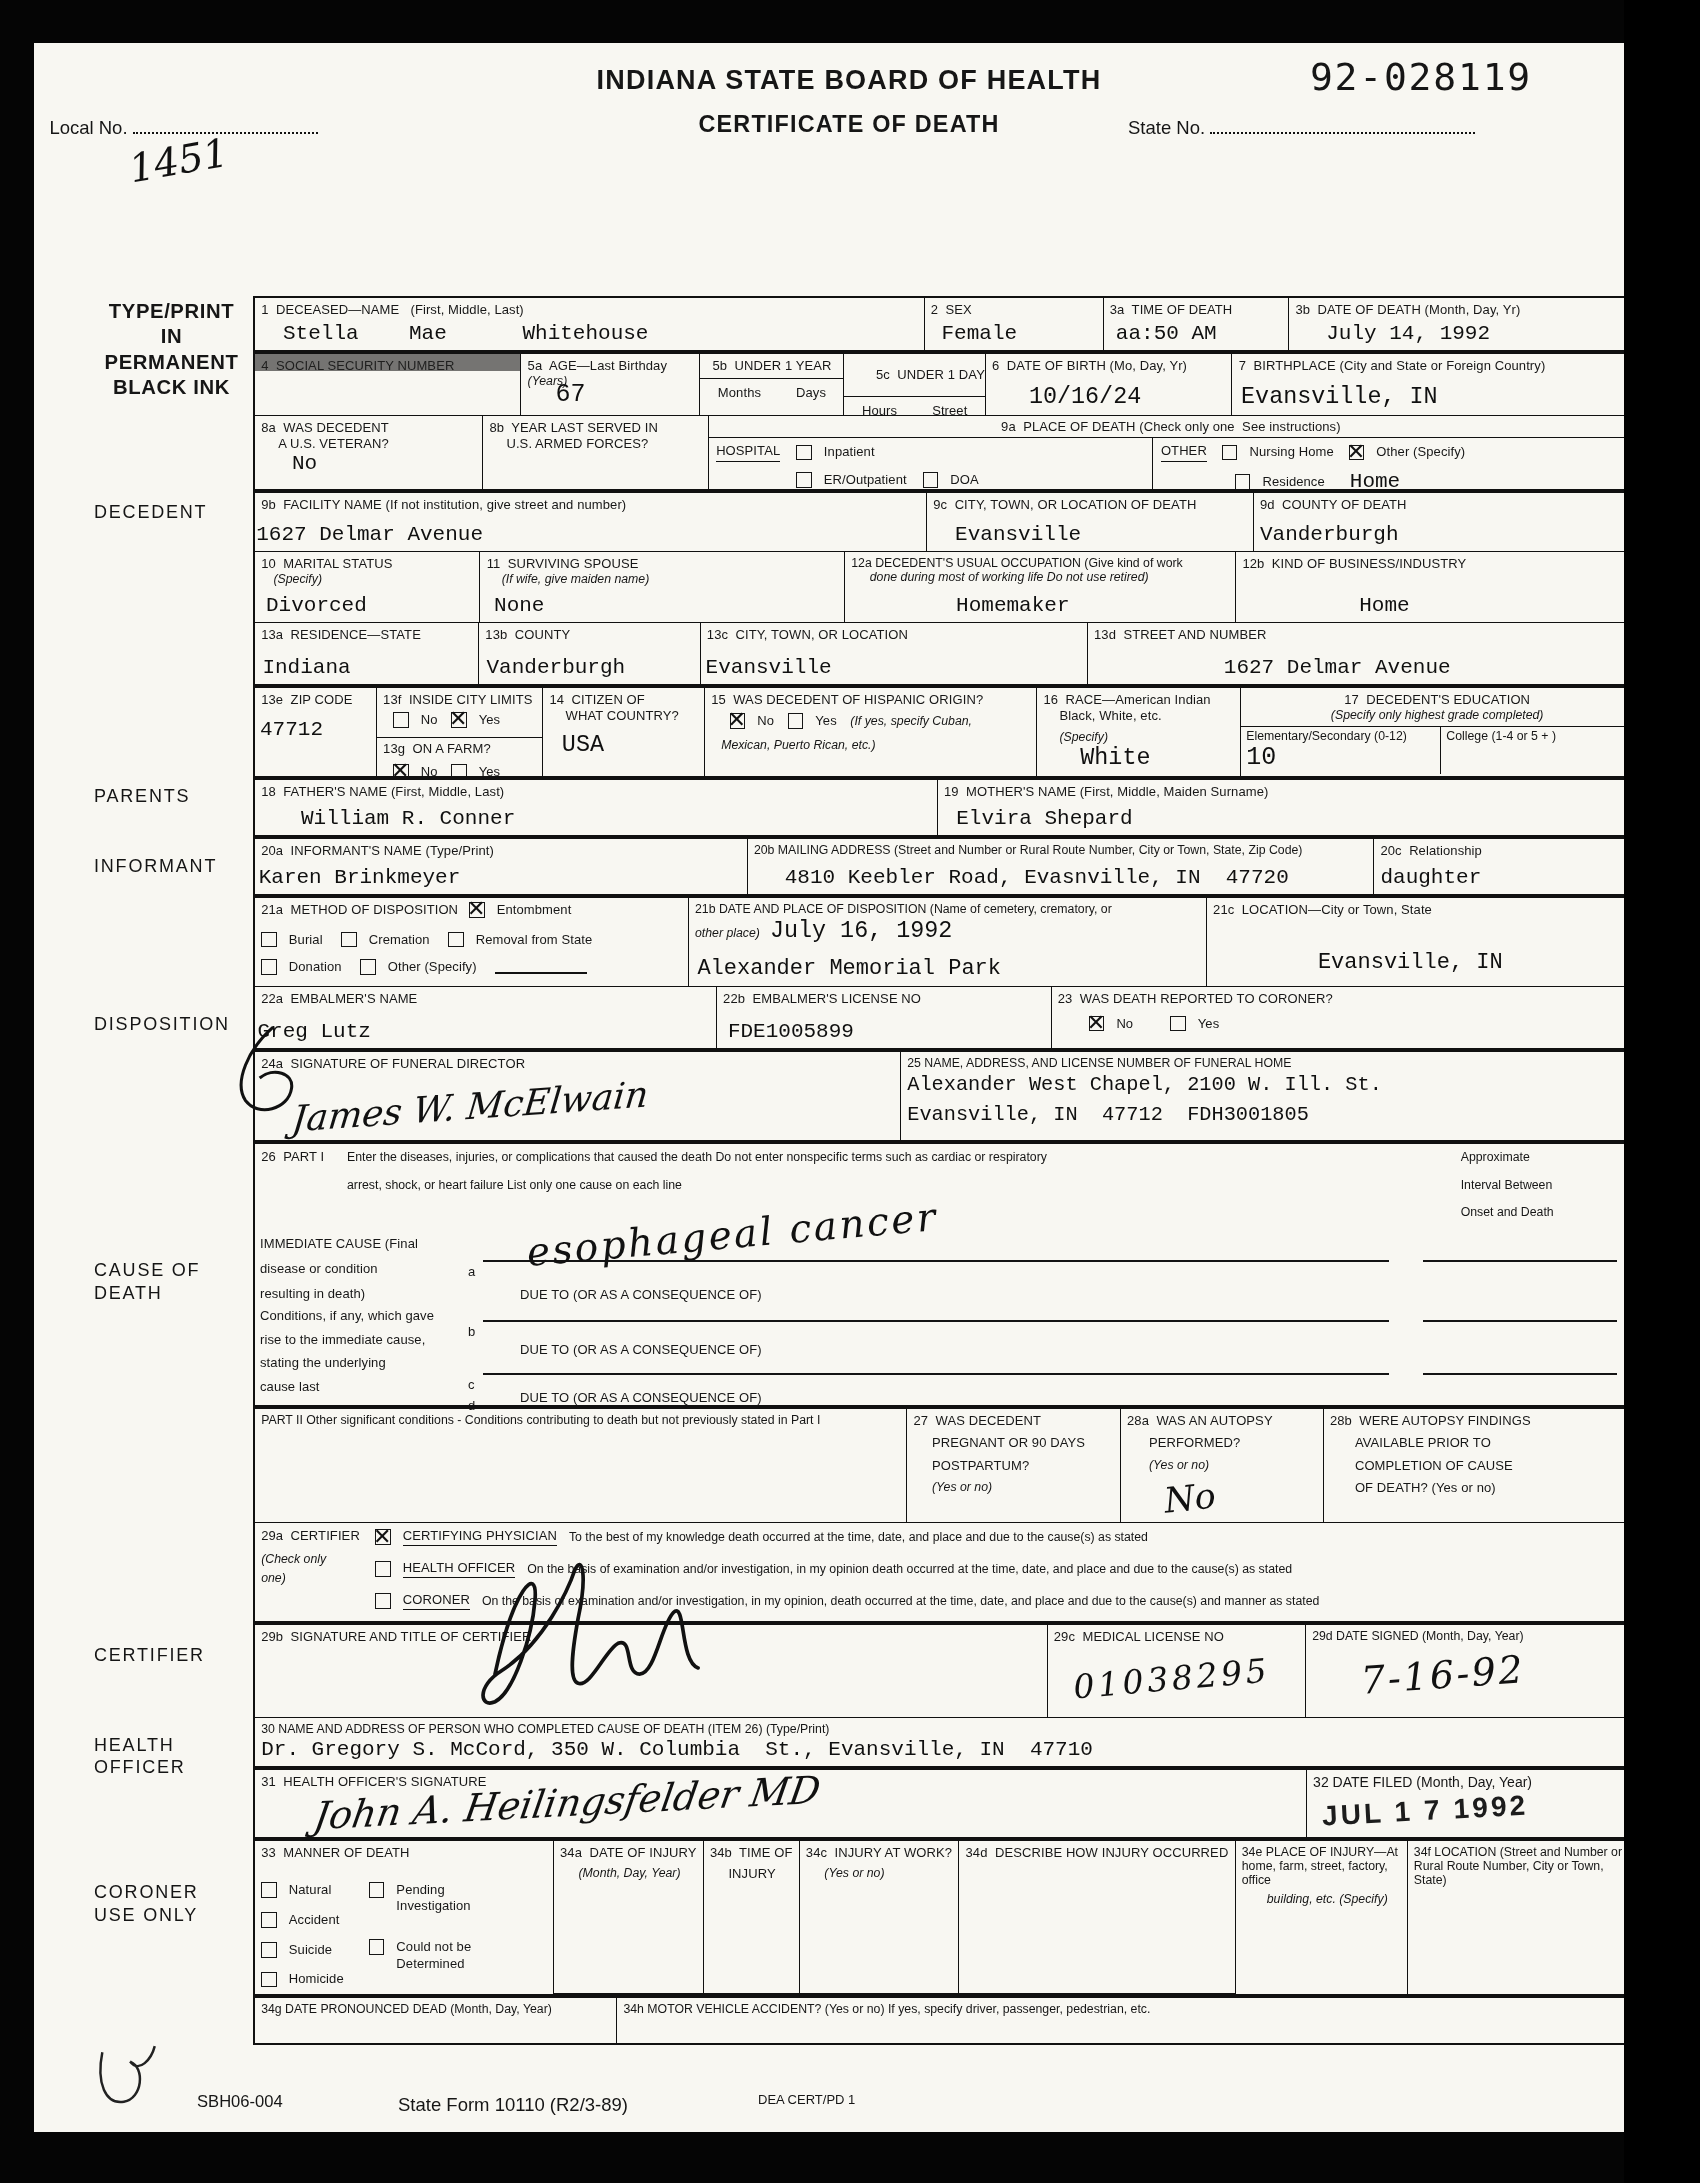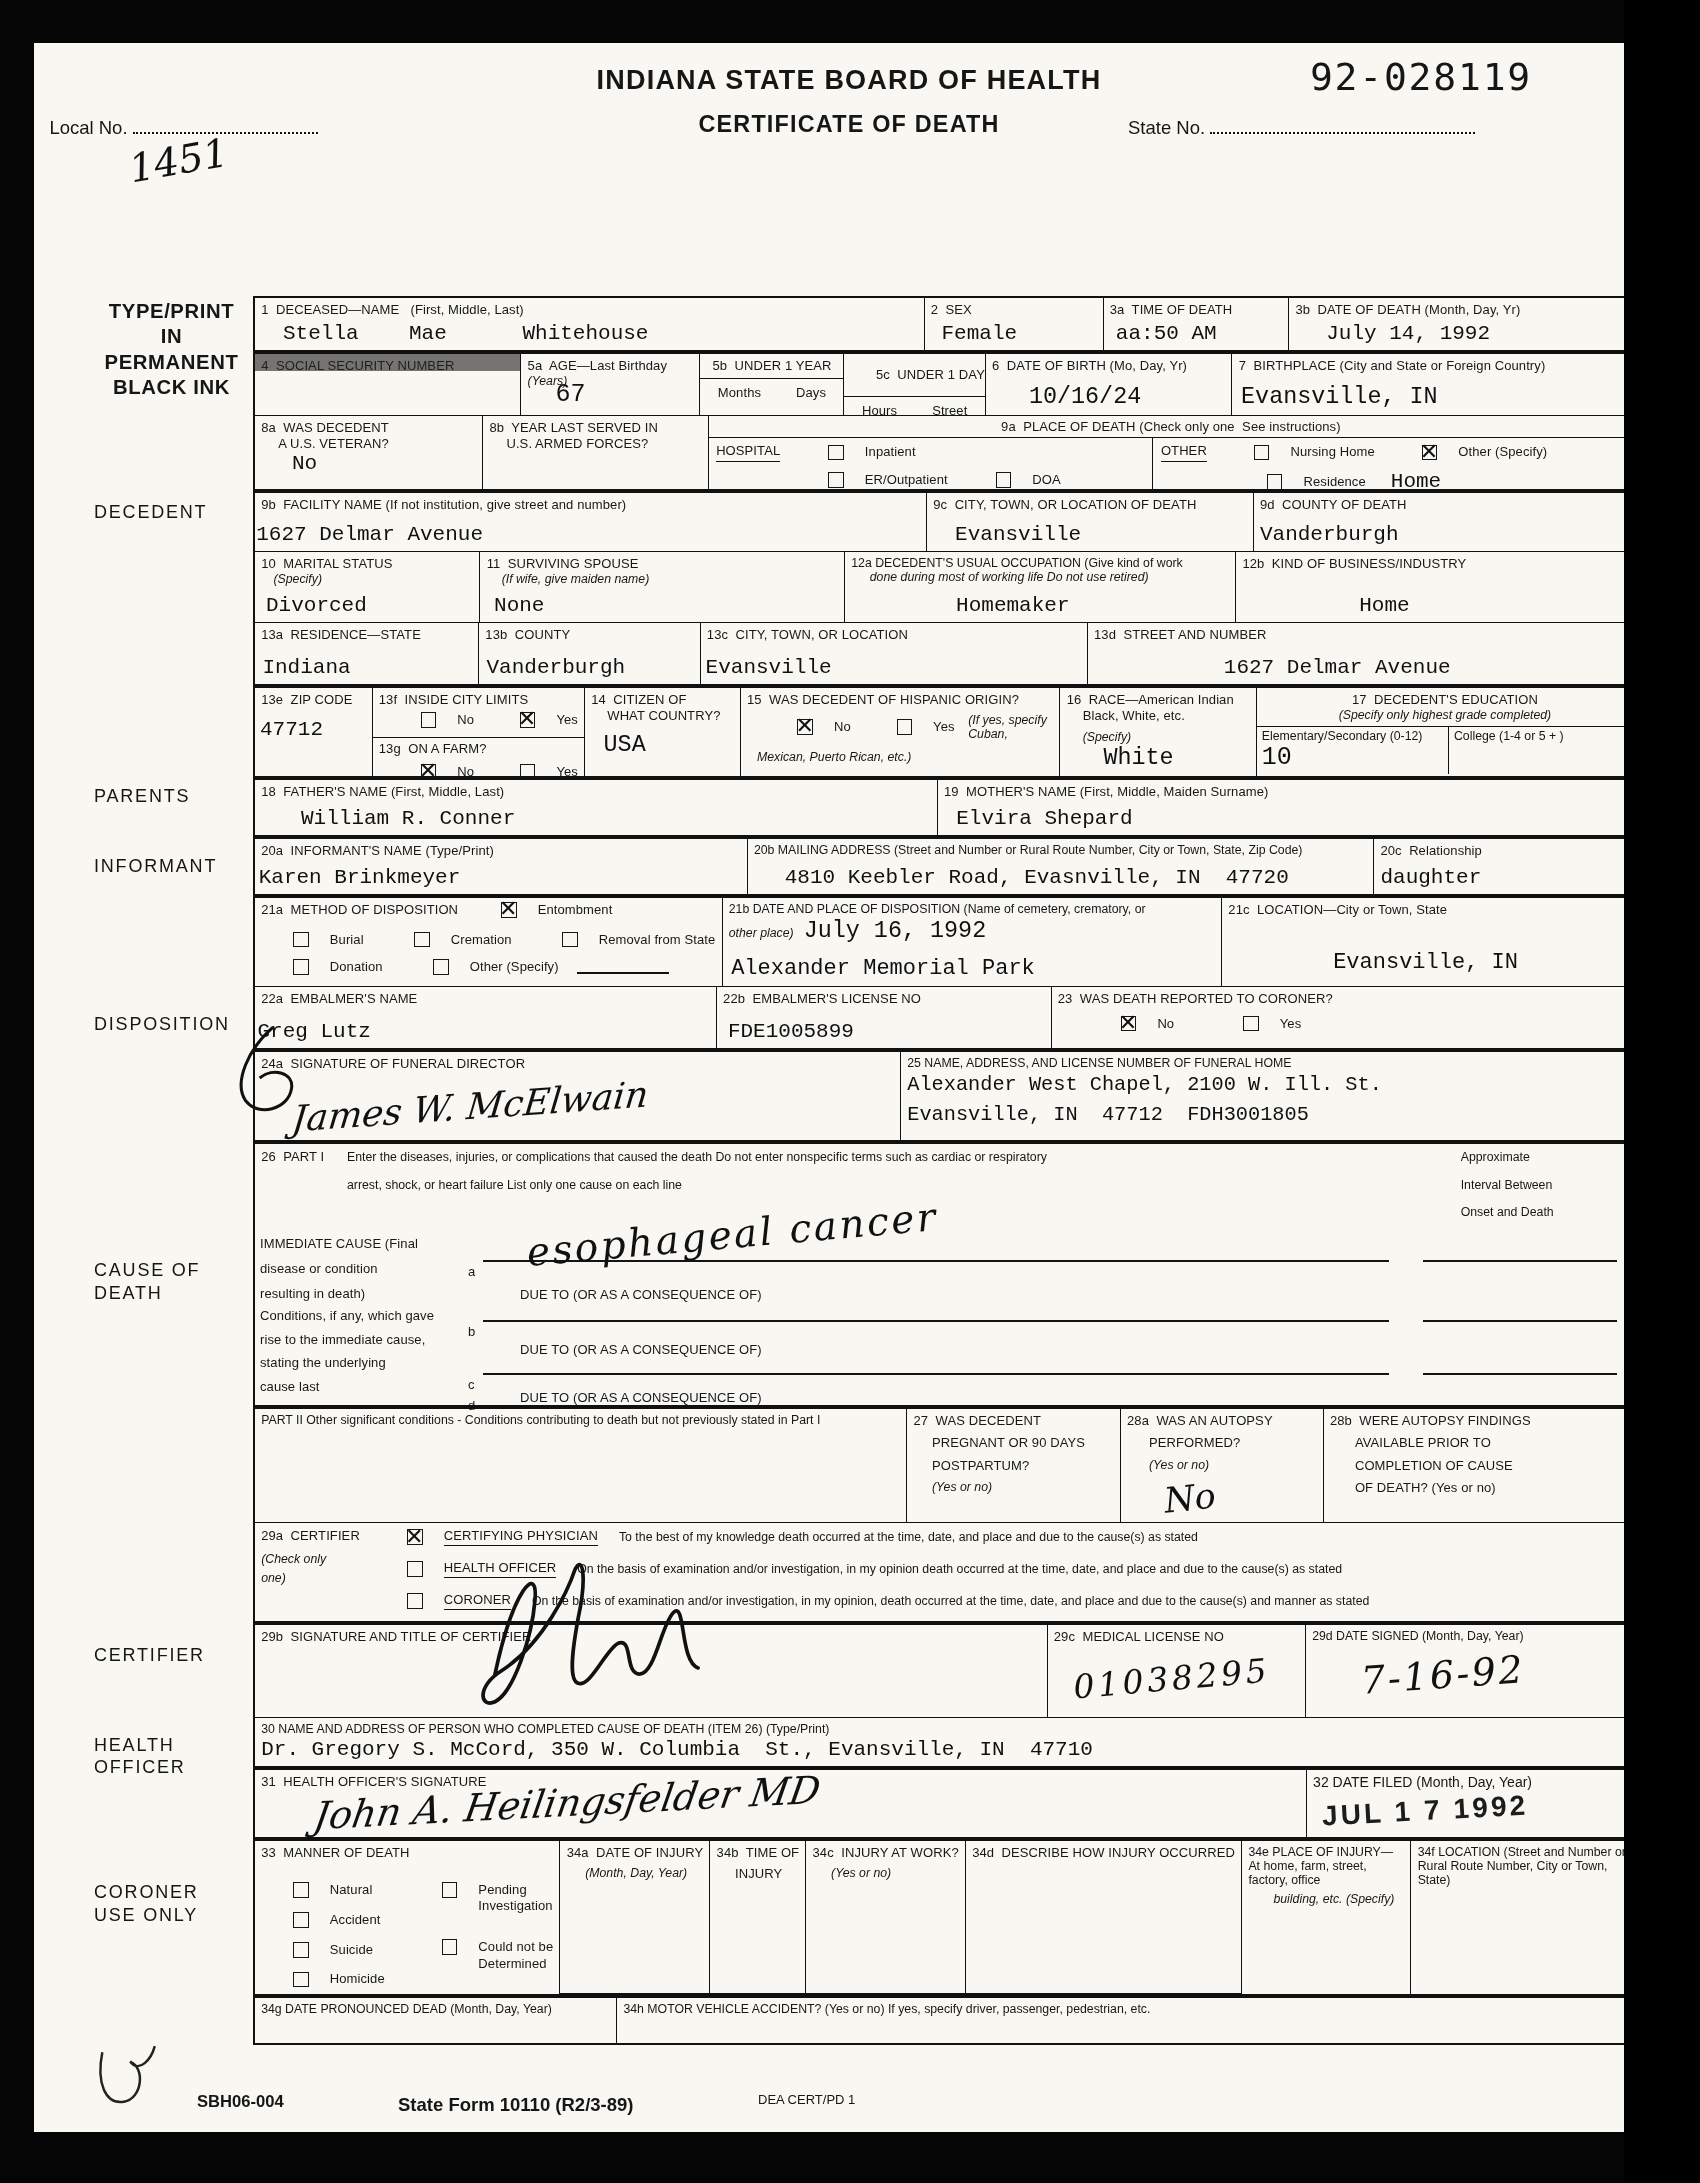--- a/index.html
+++ b/index.html
@@ -30,30 +30,30 @@
   
   .form{position:absolute;left:219px;top:253px;width:1378px;border:2.5px solid #111;background:#f8f7f2;}
   .row{display:flex;border-top:1.8px solid #111;box-sizing:border-box;position:relative;}
   .row:first-child{border-top:none;}
   .row.hv{border-top-width:4.3px;}
   .c{box-sizing:border-box;border-left:1.8px solid #111;padding:3.7px 6.2px;position:relative;overflow:visible;}
   .c:first-child{border-left:none;}
   .val-b{position:absolute;bottom:5px;left:28px;}
   .cbx{width:13.6px;height:13.6px;border:1.8px solid #161616;display:inline-block;position:relative;flex:none;background:#f8f7f2;}
   .cbx.on::after{content:"✕";position:absolute;left:-3.1px;top:-6.8px;font-size:22px;font-family:"DejaVu Sans",sans-serif;color:#111;}
-  .cbrow{display:flex;align-items:center;gap:21px;margin-left:32px;}
+  .cbrow{display:flex;align-items:center;gap:12px;}
   .ul{border-bottom:1.8px solid #111;padding-bottom:1.2px;}
   .subline{border-bottom:1.8px solid #111;}
 
   
   .p1{height:265px;position:relative;}
   .cline{position:absolute;border-bottom:2.5px solid #141414;}
 
   .sig{font-family:"DejaVu Serif",serif;font-style:italic;white-space:nowrap;}
-  .footer{position:absolute;font-weight:bold;}
+  .footer{position:absolute;font-weight:normal;}
   svg{display:block;}
 </style>
 </head>
 <body>
 
 <div class="page">
  <div class="paper">
 
   <div class="hdr-title">INDIANA STATE BOARD OF HEALTH</div>
   <div class="hdr-sub">CERTIFICATE OF DEATH</div>

